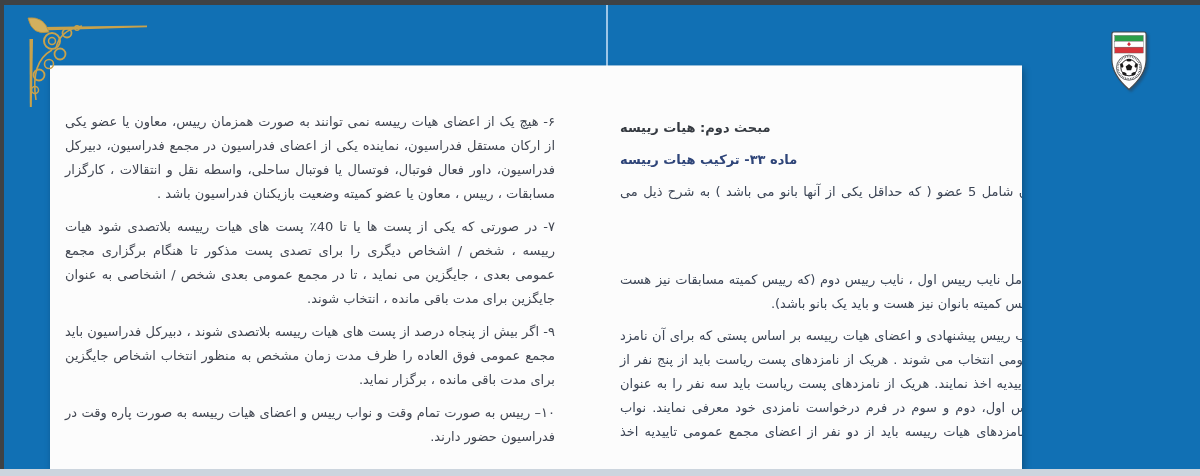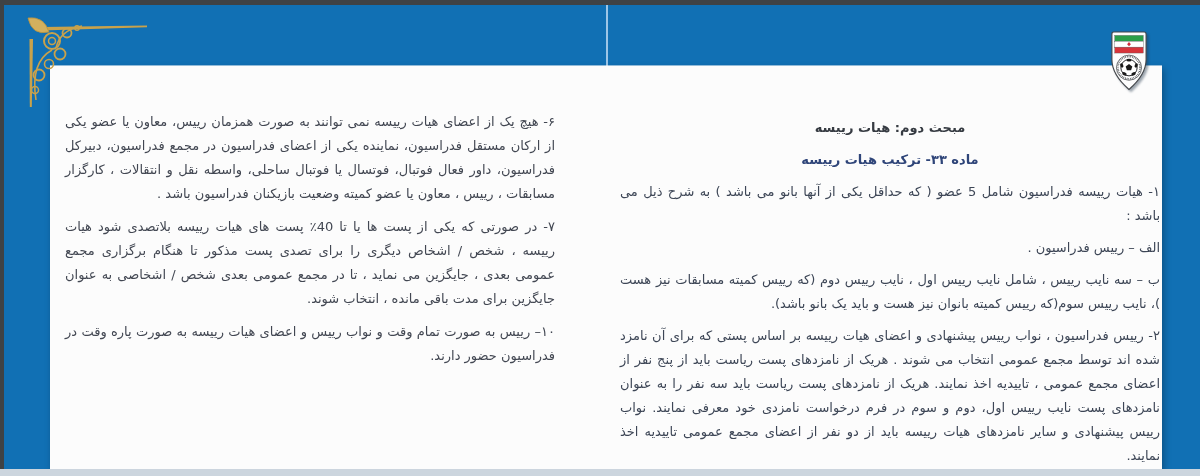--- a/index.html
+++ b/index.html
@@ -7,32 +7,32 @@
     width:1200px;height:476px;overflow:hidden;
     font-family:"DejaVu Sans",sans-serif;
     background:var(--frame-dark,#3f4245);
   }
   .stage{position:relative;width:1200px;height:476px;background:var(--bg-blue,#1170b4);}
   .top-edge{position:absolute;top:0;left:0;width:100%;height:5px;background:var(--frame-dark,#3f4245);z-index:6;}
   .left-edge{position:absolute;top:0;left:0;width:4px;height:469px;background:var(--frame-dark,#3f4245);z-index:6;}
   .bottom-strip{position:absolute;bottom:0;left:0;width:100%;height:7px;background:var(--strip-light,#ccd5de);z-index:7;}
   .seam{position:absolute;left:606px;top:5px;width:2px;height:61px;background:rgba(182,213,240,.85);z-index:2;}
   .paper{
-    position:absolute;left:50px;top:66px;width:1112px;height:404px;
+    position:absolute;left:50px;top:66px;width:972px;height:404px;
     background:var(--paper,#fcfcfc);z-index:3;
     box-shadow:0 -1px 0 rgba(255,255,255,.55),2px 3px 7px rgba(0,0,0,.28);
     overflow:hidden;
   }
   .col{position:absolute;direction:rtl;text-align:justify;font-size:13px;line-height:24px;}
   .col p{margin:0 0 9px;}
   .col-left{left:15px;top:44px;width:490px;color:var(--ink-body,#424752);}
   .col-right{left:570px;top:50px;width:540px;color:var(--ink-body2,#3d4656);}
   .col-right p{margin:0 0 8px;}
-  .h-center{font-weight:bold;text-align:center;color:var(--ink-head,#363b42);margin:0 0 10px;}
-  .h-article{font-weight:bold;text-align:center;color:var(--ink-navy,#2f4579);margin:0 0 10px;}
+  .h-center{font-weight:bold;text-align:left;color:var(--ink-head,#363b42);margin:0 0 10px;}
+  .h-article{font-weight:bold;text-align:left;color:var(--ink-navy,#2f4579);margin:0 0 10px;}
   .ornament{position:absolute;left:22px;top:12px;width:125px;height:95px;z-index:4;}
   .crest{position:absolute;left:1110px;top:31px;width:38px;height:61px;z-index:5;
          filter:drop-shadow(2px 2px 1px rgba(40,60,80,.45));}
 </style>
 </head>
 <body>
 
 <div class="stage">
 
   <div class="top-edge"></div>
@@ -74,20 +74,21 @@
       <ellipse cx="15.2" cy="45" rx="2.4" ry="1.7" transform="rotate(25 15.2 45)"></ellipse>
       <ellipse cx="12.4" cy="36.1" rx="1.6" ry="2.4" transform="rotate(-20 12.4 36.1)"></ellipse>
     </g>
   </svg>
 
   <div class="paper">
 
     <div class="col col-left">
       <p>۶- هیچ یک از اعضای هیات رییسه نمی توانند به صورت همزمان رییس، معاون یا عضو یکی از ارکان مستقل فدراسیون، نماینده یکی از اعضای فدراسیون در مجمع فدراسیون، دبیرکل فدراسیون، داور فعال فوتبال، فوتسال یا فوتبال ساحلی، واسطه نقل و انتقالات ، کارگزار مسابقات ، رییس ، معاون یا عضو کمیته وضعیت بازیکنان فدراسیون باشد .</p>
       <p>۷- در صورتی که یکی از پست ها یا تا 40٪ پست های هیات رییسه بلاتصدی شود هیات رییسه ، شخص / اشخاص دیگری را برای تصدی پست مذکور تا هنگام برگزاری مجمع عمومی بعدی ، جایگزین می نماید ، تا در مجمع عمومی بعدی شخص / اشخاصی به عنوان جایگزین برای مدت باقی مانده ، انتخاب شوند.</p>
+      <p>۹- اگر بیش از پنجاه درصد از پست های هیات رییسه بلاتصدی شوند ، دبیرکل فدراسیون باید مجمع عمومی فوق العاده را ظرف مدت زمان مشخص به منظور انتخاب اشخاص جایگزین برای مدت باقی مانده ، برگزار نماید.</p>
       <p>۱۰– رییس به صورت تمام وقت و نواب رییس و اعضای هیات رییسه به صورت پاره وقت در فدراسیون حضور دارند.</p>
     </div>
 
     <div class="col col-right">
       <p class="h-center">مبحث دوم: هیات رییسه</p>
       <p class="h-article">ماده ۳۳- ترکیب هیات رییسه</p>
       <p>۱- هیات رییسه فدراسیون شامل 5 عضو ( که حداقل یکی از آنها بانو می باشد ) به شرح ذیل می باشد :</p>
       <p>الف – رییس فدراسیون .</p>
       <p>ب – سه نایب رییس ، شامل نایب رییس اول ، نایب رییس دوم (که رییس کمیته مسابقات نیز هست )، نایب رییس سوم(که رییس کمیته بانوان نیز هست و باید یک بانو باشد).</p>
       <p>۲- رییس فدراسیون ، نواب رییس پیشنهادی و اعضای هیات رییسه بر اساس پستی که برای آن نامزد شده اند توسط مجمع عمومی انتخاب می شوند . هریک از نامزدهای پست ریاست باید از پنج نفر از اعضای مجمع عمومی ، تاییدیه اخذ نمایند. هریک از نامزدهای پست ریاست باید سه نفر را به عنوان نامزدهای پست نایب رییس اول، دوم و سوم در فرم درخواست نامزدی خود معرفی نمایند. نواب رییس پیشنهادی و سایر نامزدهای هیات رییسه باید از دو نفر از اعضای مجمع عمومی تاییدیه اخذ نمایند.</p>

